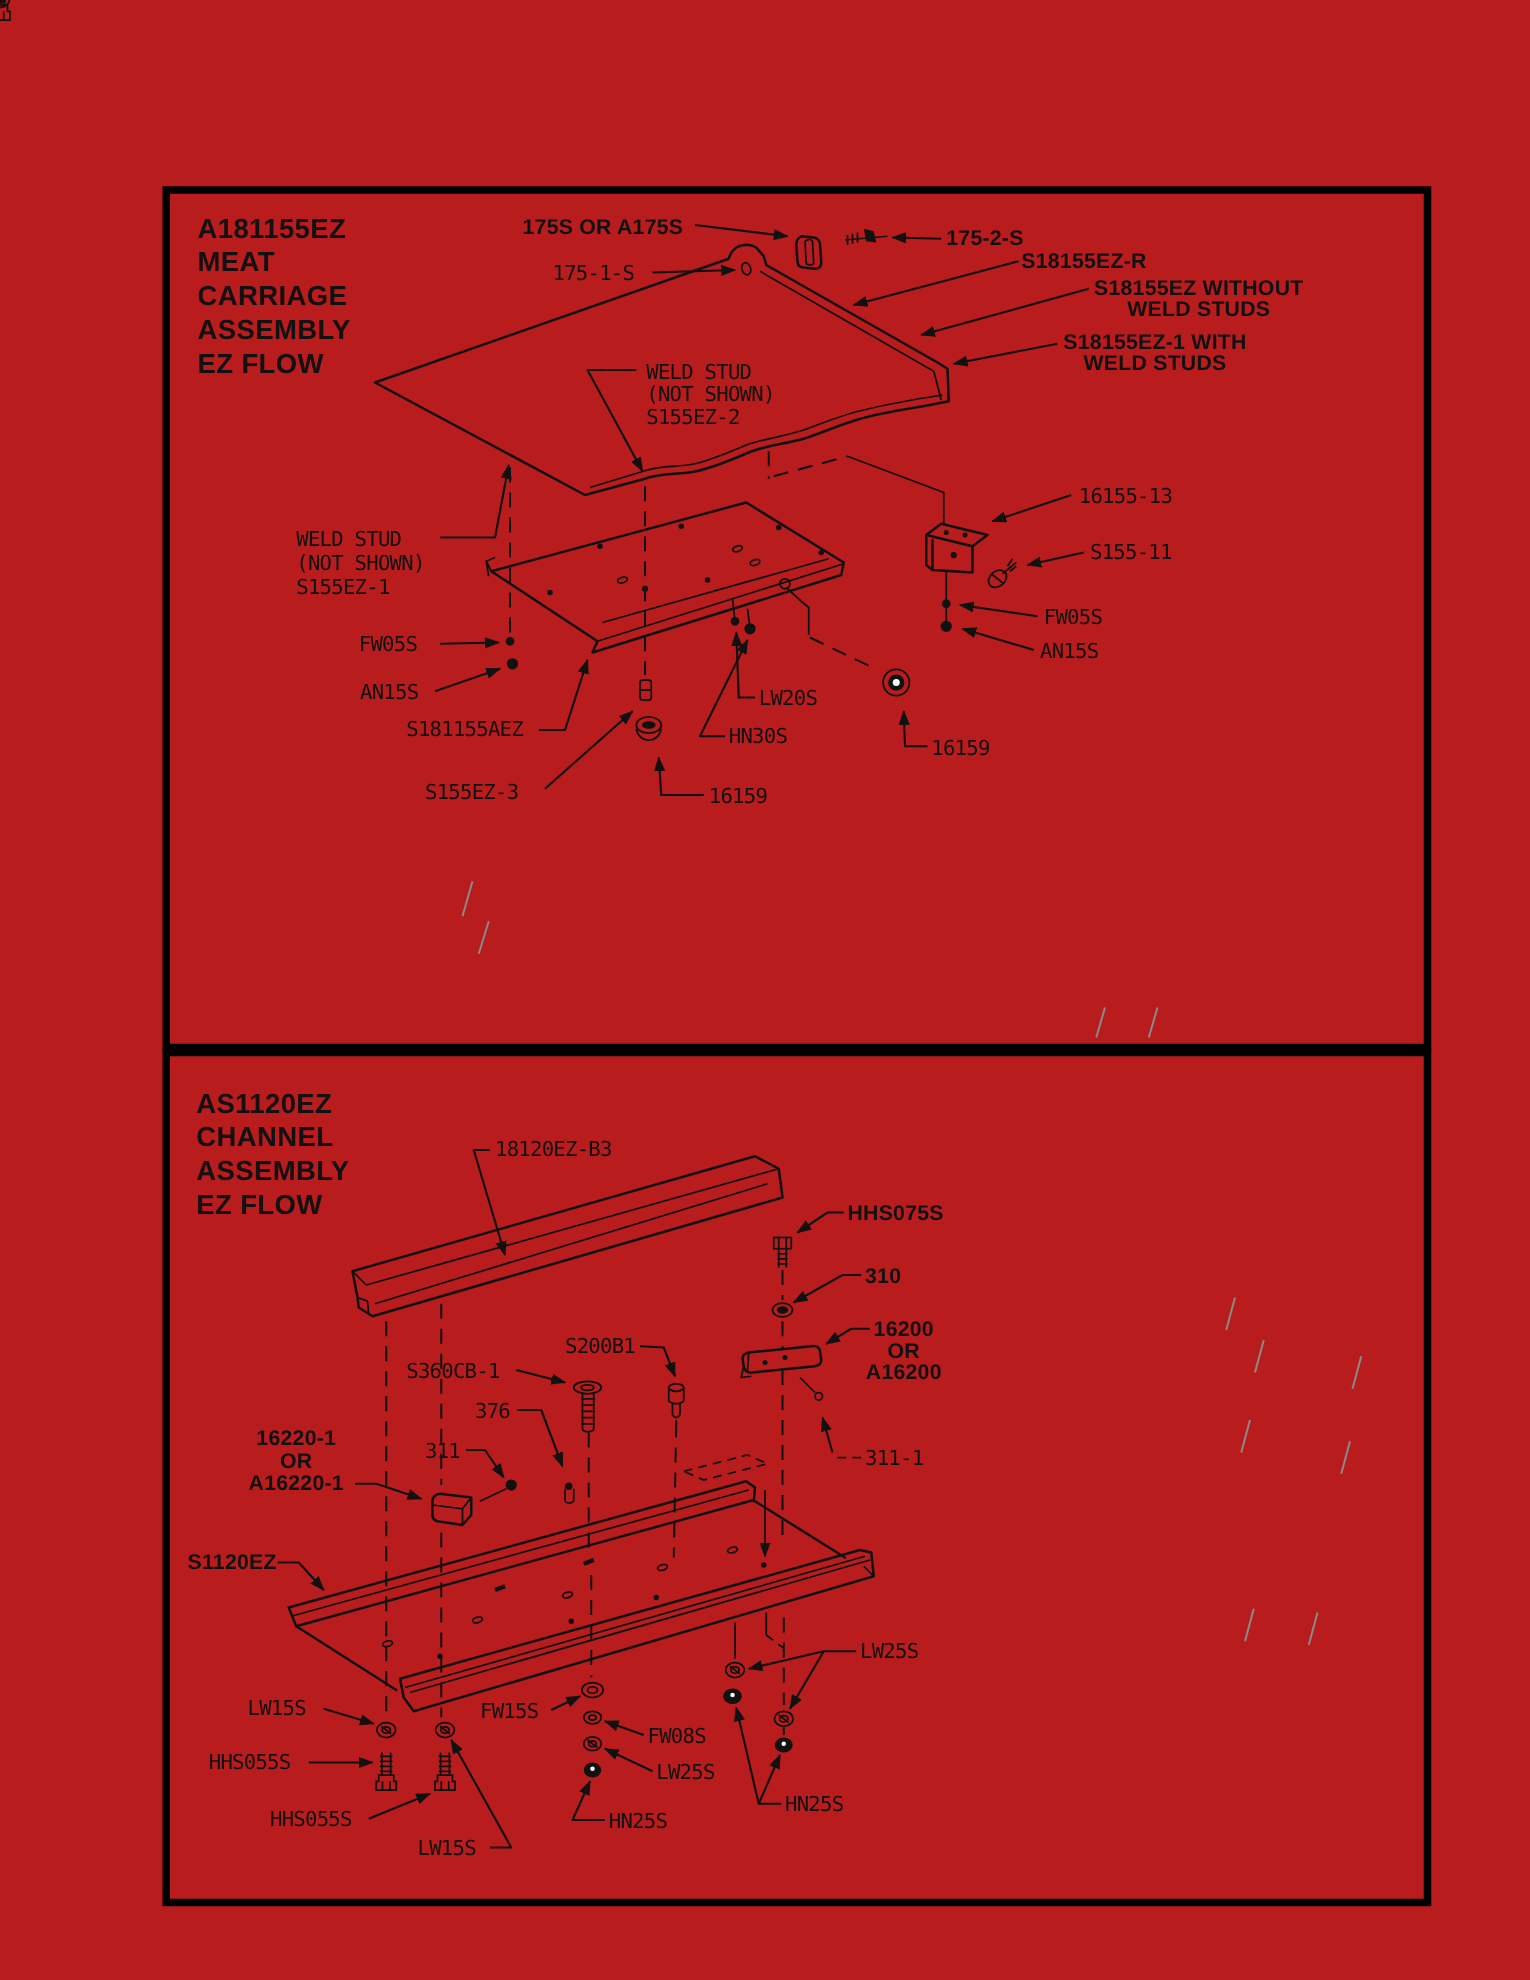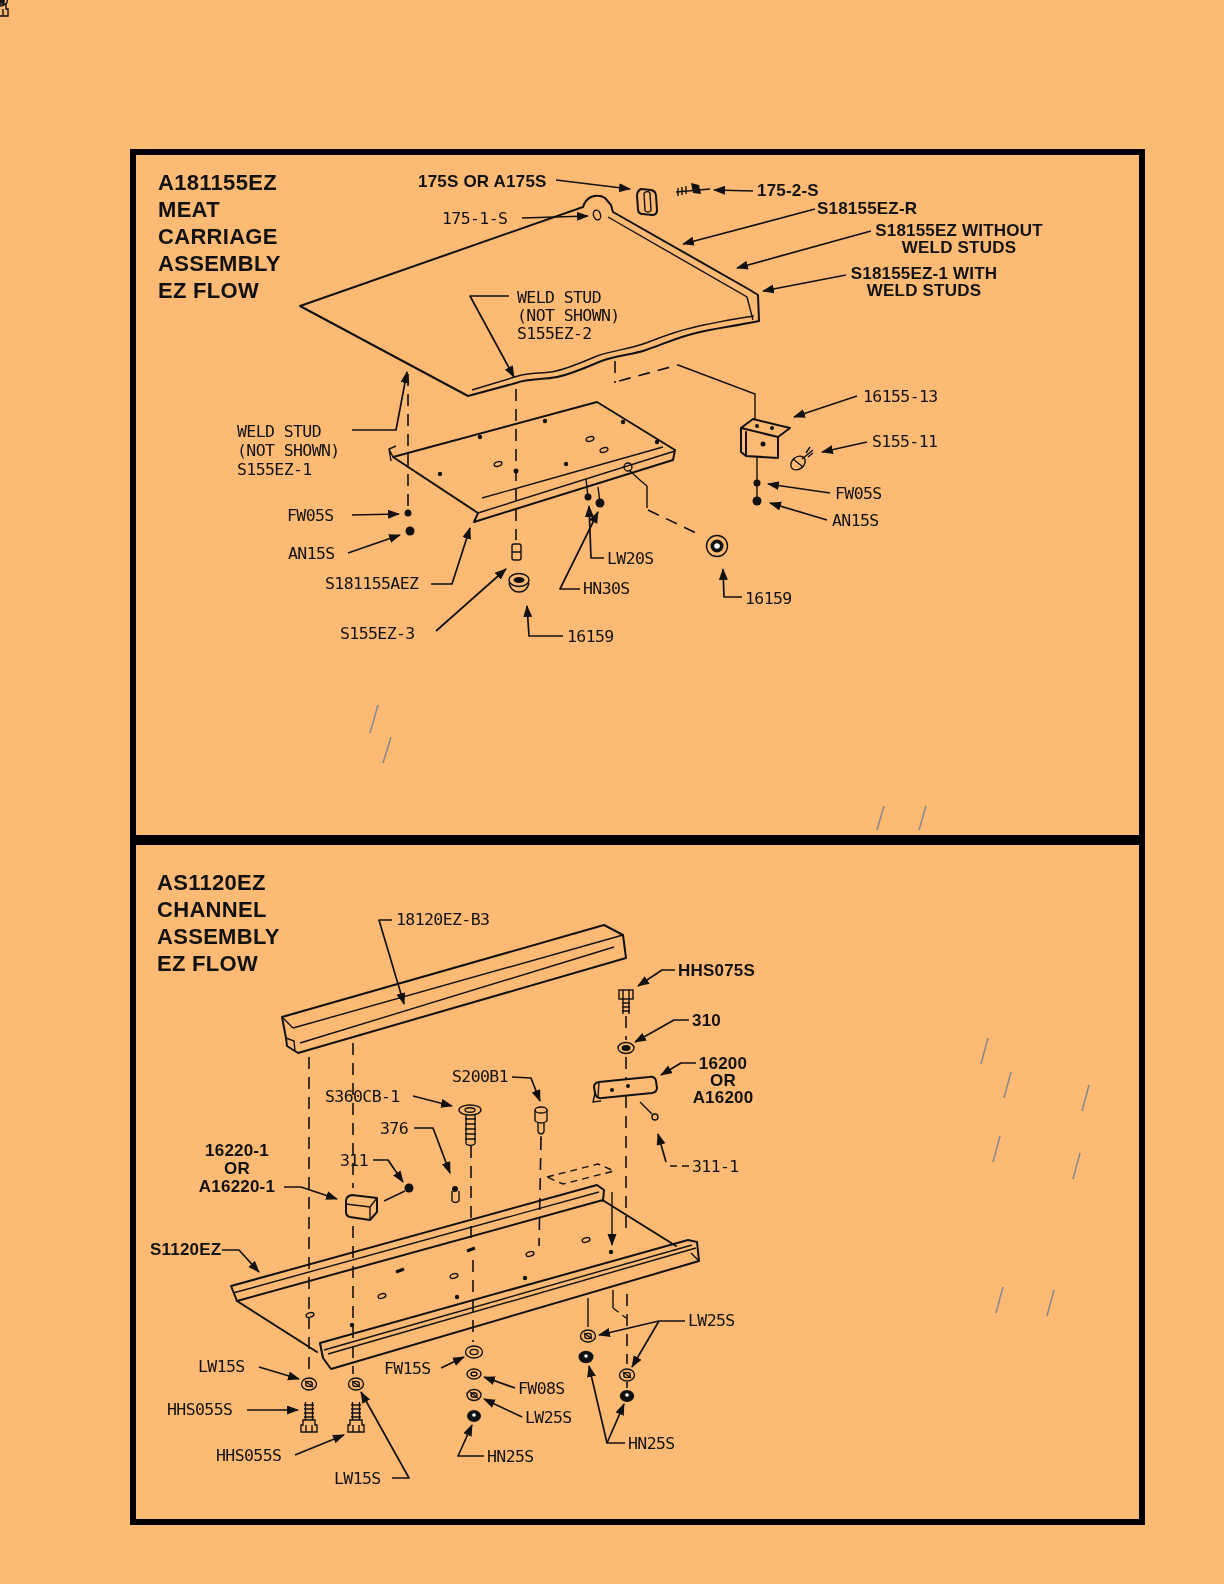--- a/index.html
+++ b/index.html
@@ -1,16 +1,16 @@
 <!DOCTYPE html>
 <html><head>
 <meta charset="utf-8">
 <style>
   html,body{margin:0;padding:0;background:#e8e8e8;}
-  .page{position:relative;width:1224px;height:1584px;background:#fdba74;margin:0 auto;
+  .page{position:relative;width:1224px;height:1584px;background:#b91c1c;margin:0 auto;
         font-family:"Liberation Sans",sans-serif;}
   svg{position:absolute;left:0;top:0;}
   .ln{stroke:#111;stroke-width:2;fill:none;stroke-linecap:round;stroke-linejoin:round;}
   .thin{stroke:#111;stroke-width:1.4;fill:none;}
   .lead{stroke:#111;stroke-width:1.7;fill:none;stroke-linejoin:round;}
   .dash{stroke:#111;stroke-width:1.6;fill:none;stroke-dasharray:12 8;}
   .dash2{stroke:#111;stroke-width:1.4;fill:none;stroke-dasharray:7 5;}
   .fill{fill:#111;stroke:none;}
   .frame{fill:none;stroke:#000;stroke-width:6;}
   .scratch{stroke:#8a8a8a;stroke-width:1.6;fill:none;}

